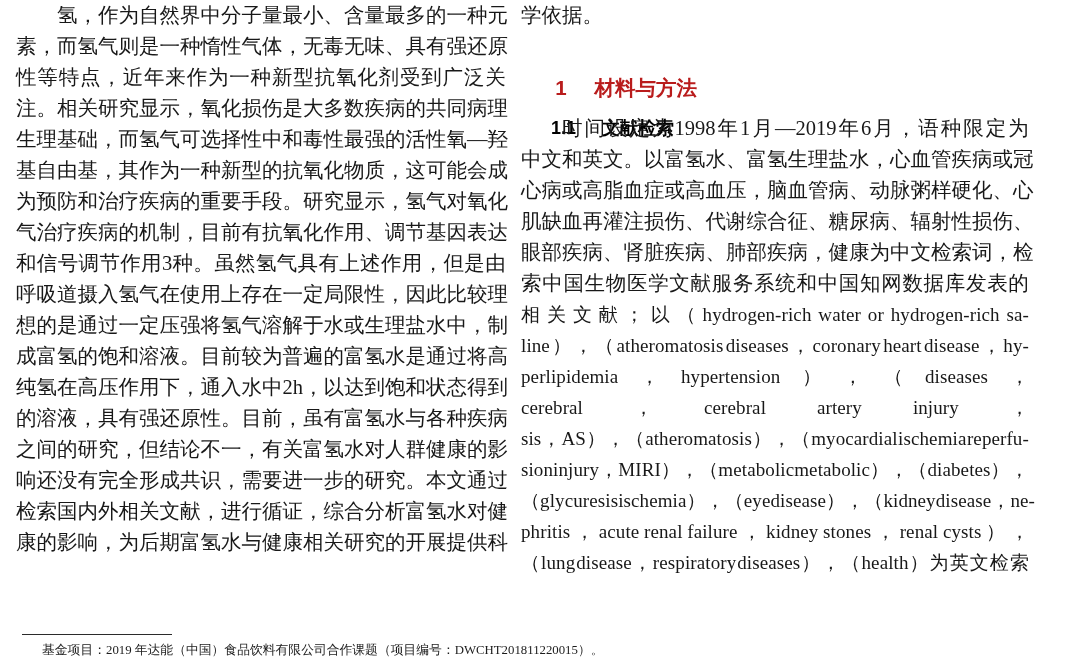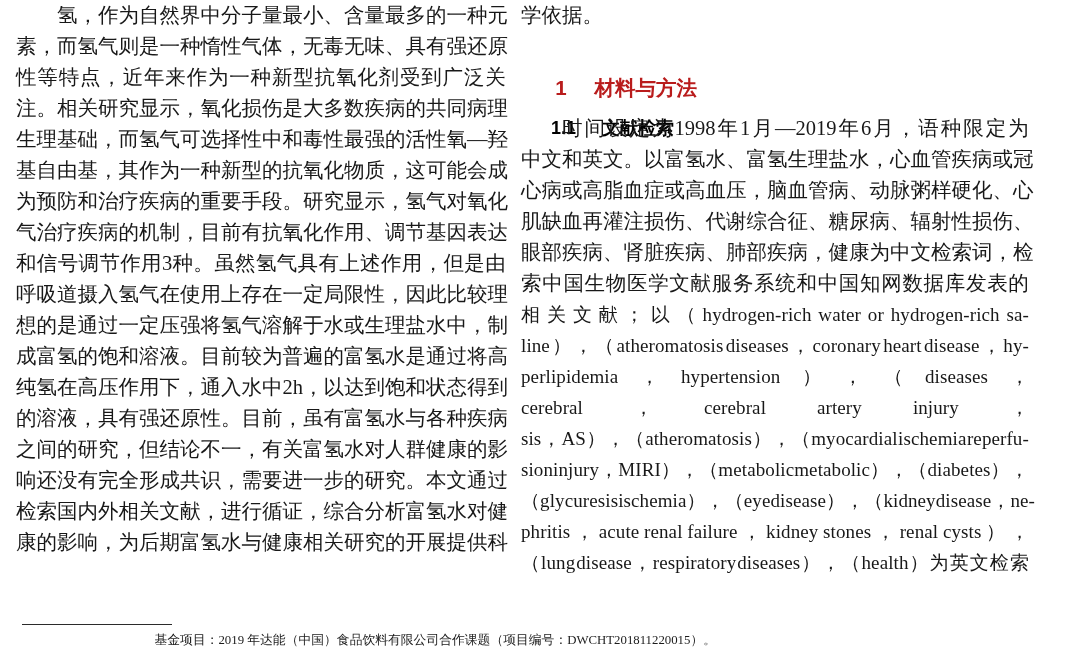--- a/index.html
+++ b/index.html
@@ -77,23 +77,22 @@
     font-size: 18px;
     color: #000000;
     white-space: pre;
   }
   .spacer-sm { height: 10px; }
 
   
   .footnote {
     position: absolute;
     left: 16px;
-    bottom: 16px;
+    bottom: 6px;
     width: 700px;
-    text-align: right;
   }
   .footnote-rule {
     width: 150px;
     height: 0;
     border-top: 1px solid #2b2b2b;
     margin: 0 0 7px 6px;
   }
   .footnote-text {
     font-size: 12.8px;
     line-height: 16px;

